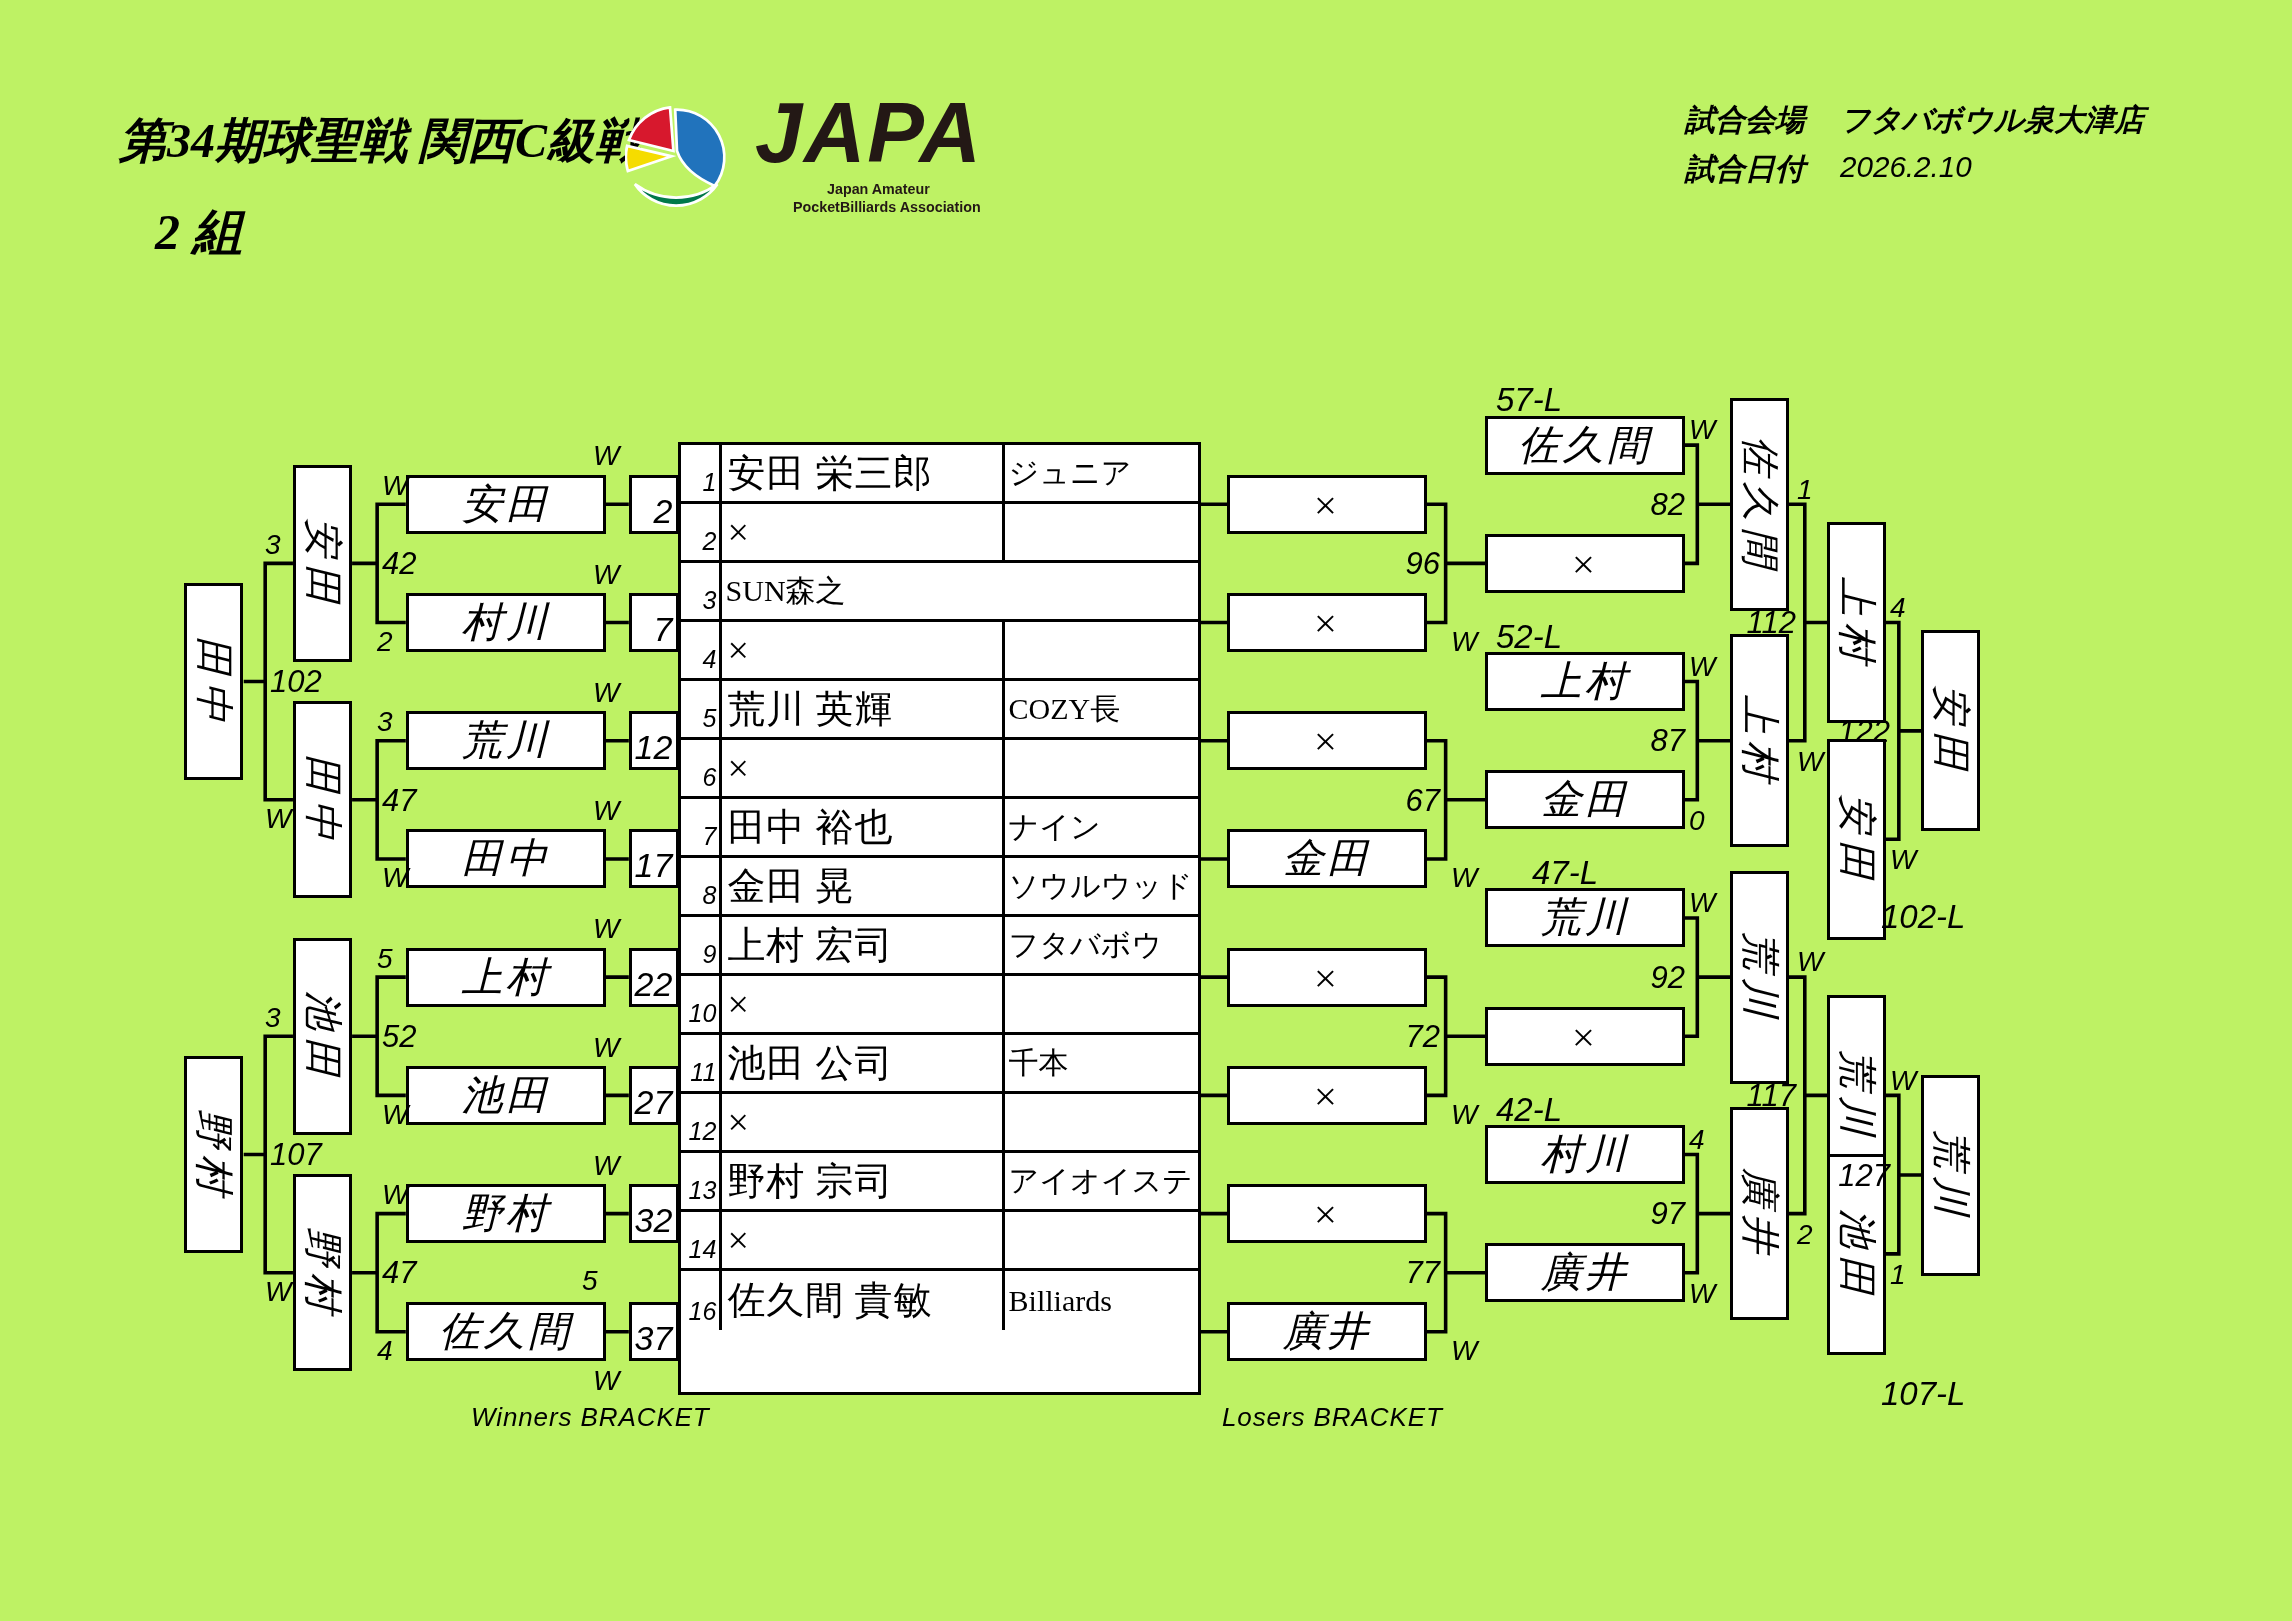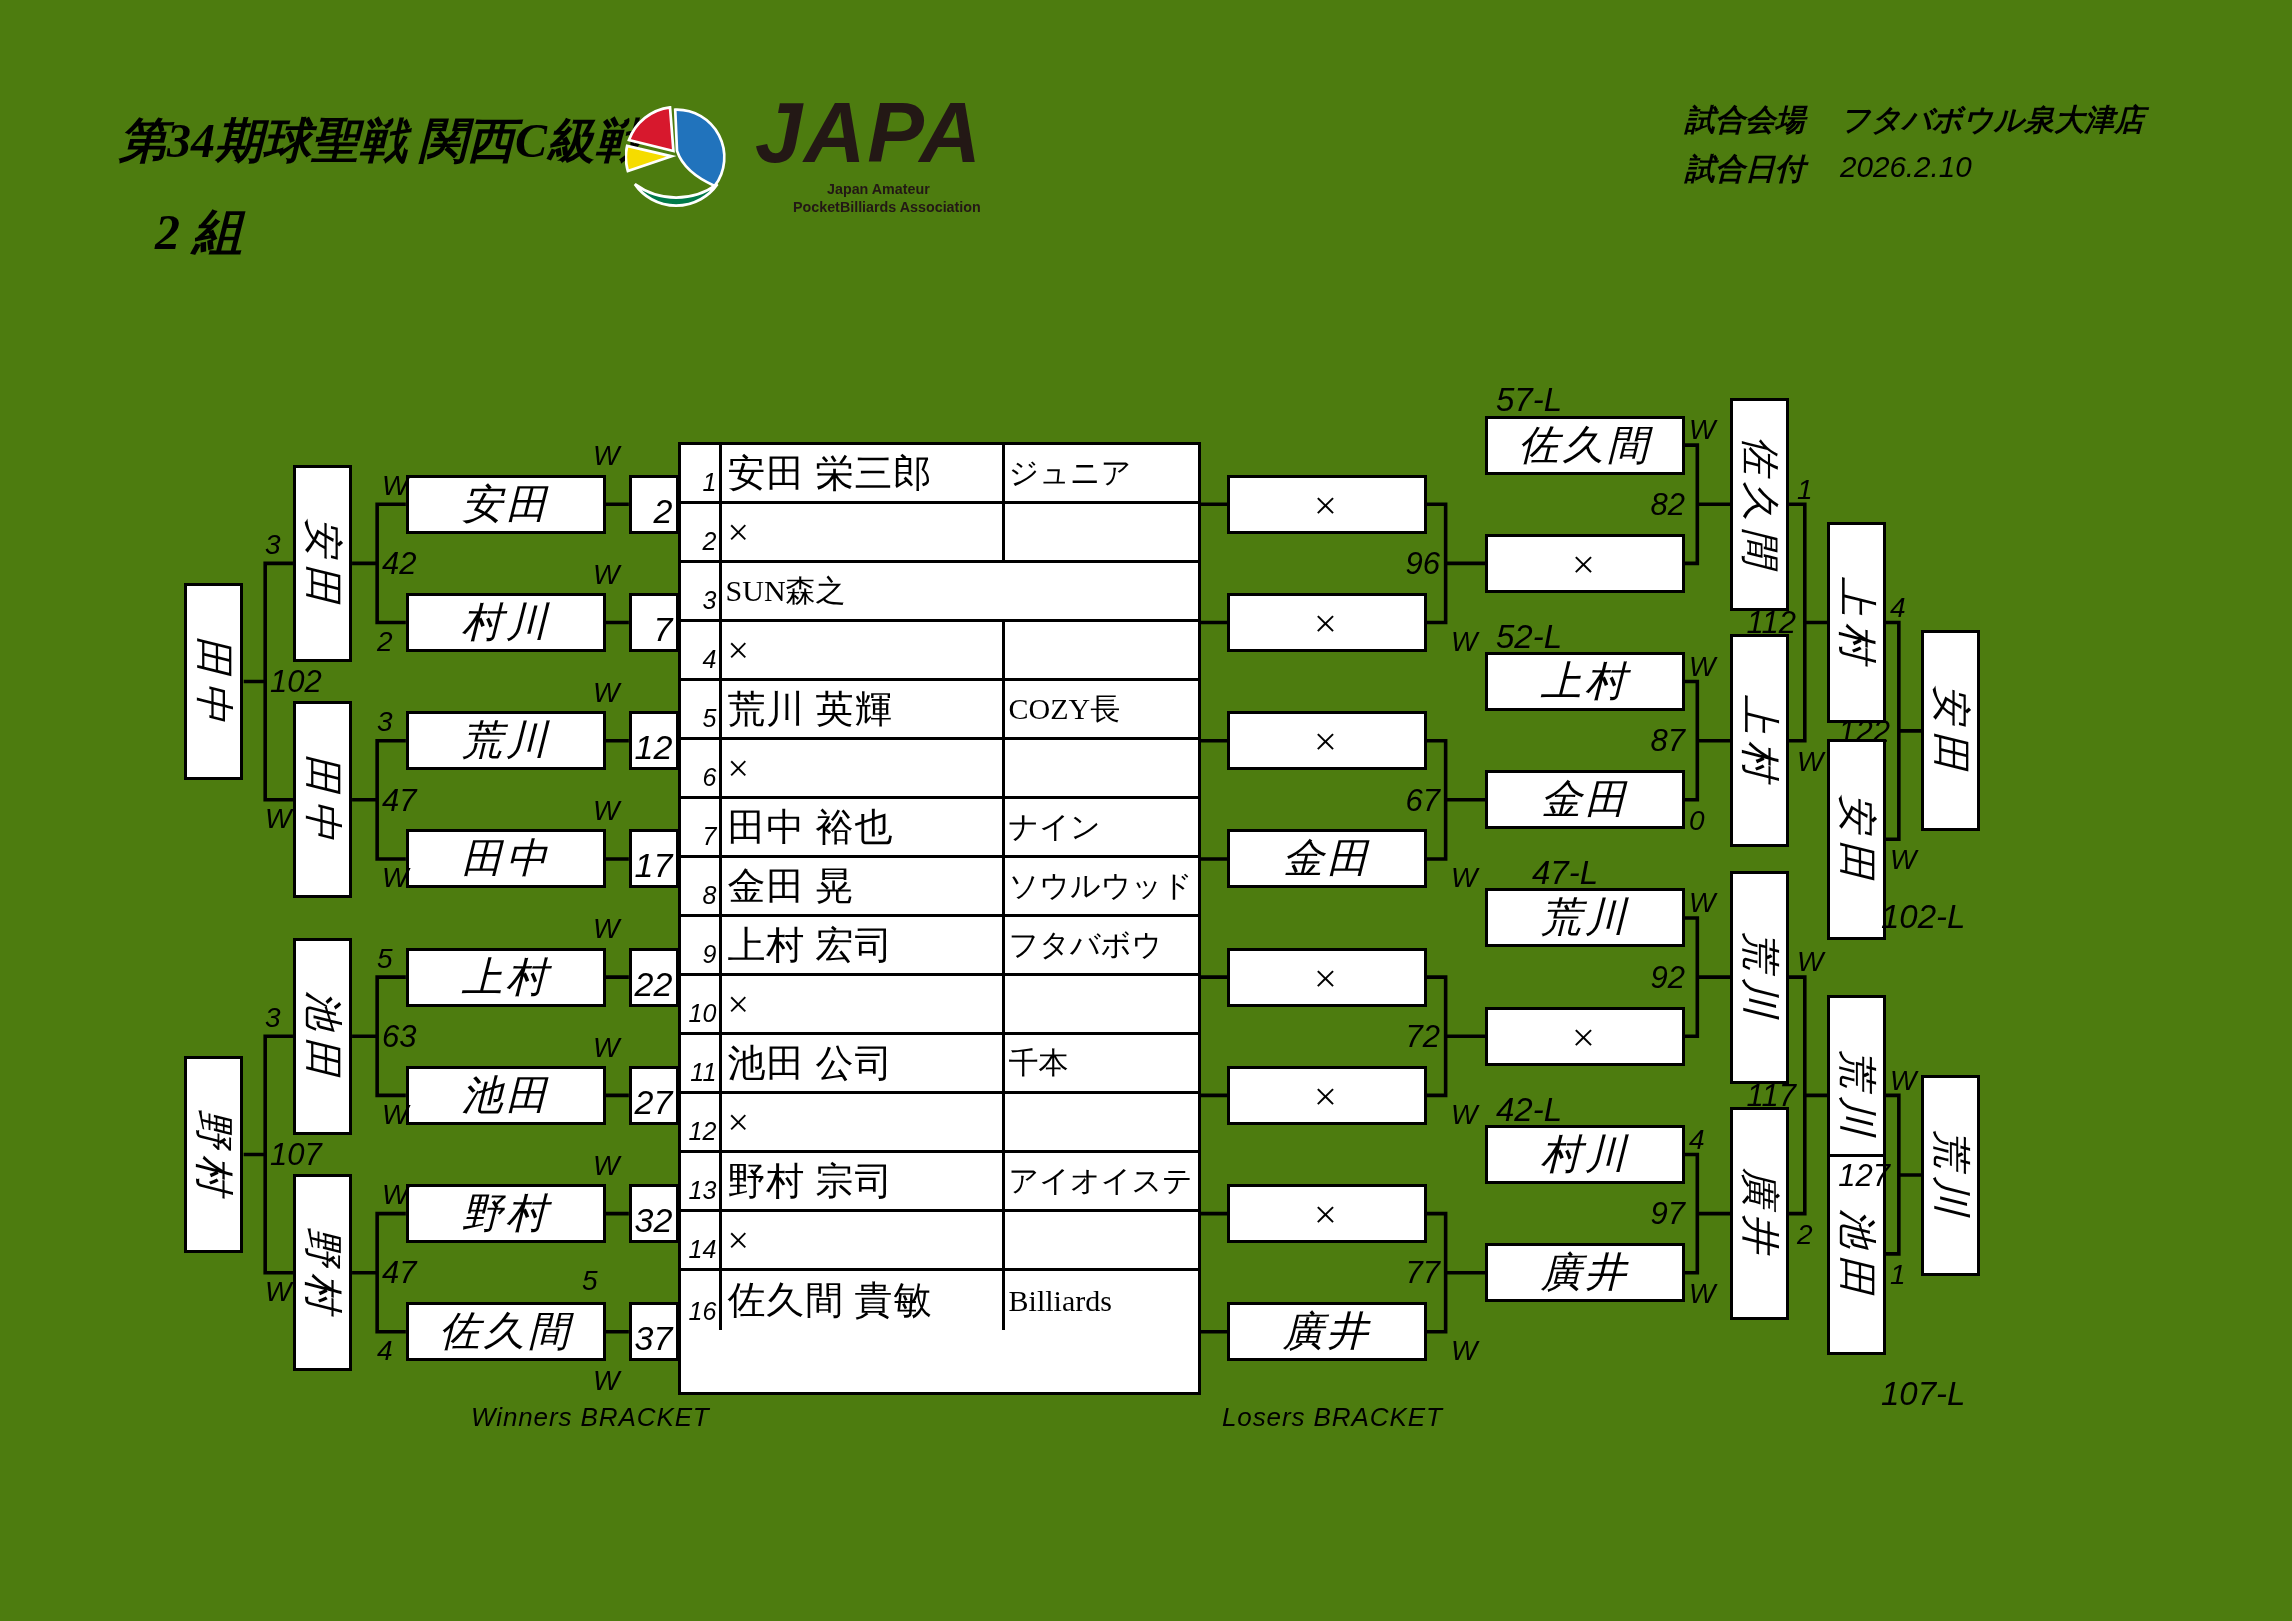--- a/index.html
+++ b/index.html
@@ -1,16 +1,16 @@
 <!DOCTYPE html>
 <html style="font-size:14.3px"><head>
 <meta charset="utf-8">
 <style>
   html,body{margin:0;padding:0;background:#fff;}
-  #sheet{position:relative;width:2293px;height:1622px;background:#4d7c0f;overflow:hidden;
+  #sheet{position:relative;width:2293px;height:1622px;background:#bef264;overflow:hidden;
          font-family:"Liberation Sans",sans-serif;color:#000;}
   svg.lines{position:absolute;left:0;top:0;}
   .box{position:absolute;background:#fff;border:3.6px solid #000;box-sizing:border-box;}
   .mid{display:flex;align-items:center;justify-content:center;}
   .jp{font-family:"Liberation Serif","DejaVu Serif",serif;font-style:italic;
       font-size:41px;letter-spacing:3.6px;white-space:nowrap;}
   .vt{position:absolute;left:50%;top:50%;transform:translate(-50%,-50%) rotate(90deg);
       font-family:"Liberation Serif","DejaVu Serif",serif;font-style:italic;
       font-size:39px;letter-spacing:7.2px;white-space:nowrap;}
   .r1num{position:absolute;right:3.6px;bottom:0px;font-style:italic;font-size:34px;
@@ -234,21 +234,21 @@
   <div class="box mid" style="left:406px;top:1302px;width:200px;height:59px;">
       <span class="jp">佐久間</span>
     </div>
 
   <span class="mknum" style="left:382px;top:548px;">42</span>
   <span class="mk" style="left:382px;top:472px;">W</span>
   <span class="mk" style="left:377px;top:628px;">2</span>
   <span class="mknum" style="left:382px;top:785px;">47</span>
   <span class="mk" style="left:377px;top:708px;">3</span>
   <span class="mk" style="left:382px;top:864px;">W</span>
-  <span class="mknum" style="left:382px;top:1021px;">63</span>
+  <span class="mknum" style="left:382px;top:1021px;">52</span>
   <span class="mk" style="left:377px;top:945px;">5</span>
   <span class="mk" style="left:382px;top:1101px;">W</span>
   <span class="mknum" style="left:382px;top:1257px;">47</span>
   <span class="mk" style="left:382px;top:1181px;">W</span>
   <span class="mk" style="left:377px;top:1337px;">4</span>
 
   <div class="box" style="left:293px;top:465px;width:59px;height:197px;">
       <span class="vt">安田</span>
     </div>
   <div class="box" style="left:293px;top:701px;width:59px;height:197px;">

